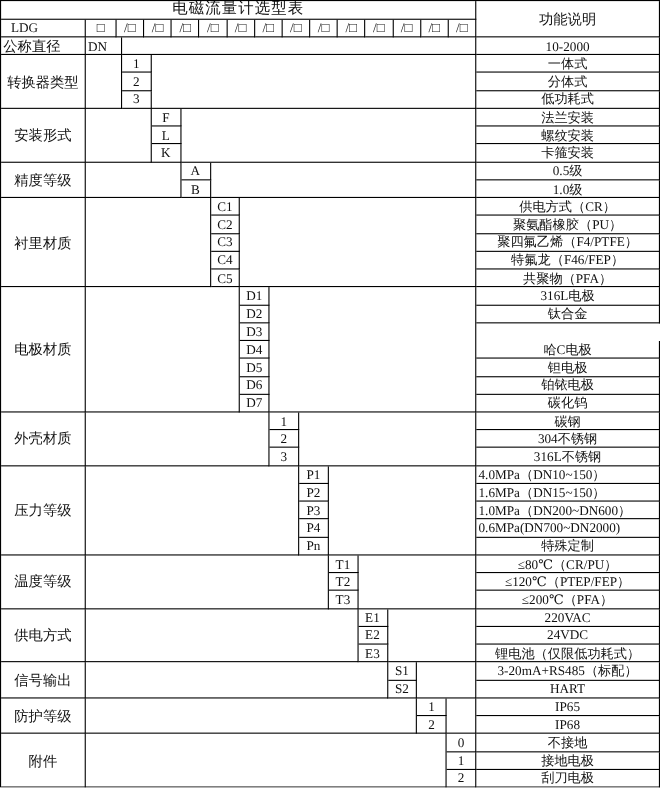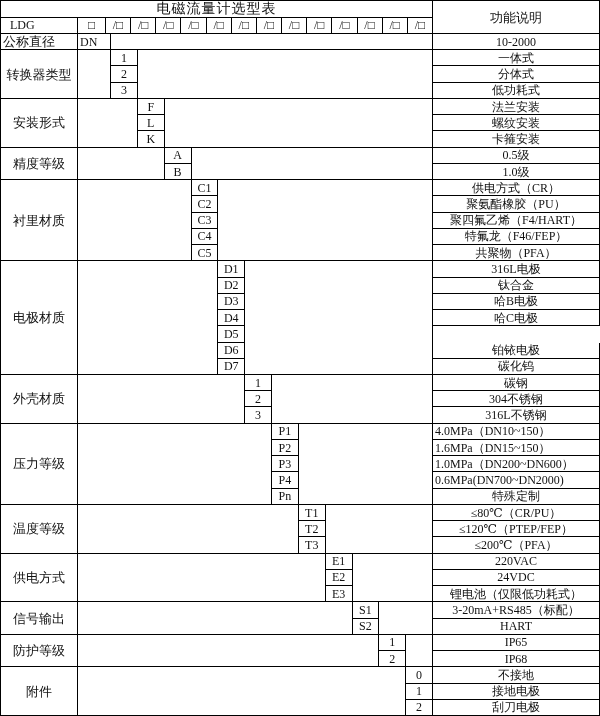--- a/index.html
+++ b/index.html
@@ -95,37 +95,37 @@
       <div class="c " style="grid-area: 9 / 5;">B</div>
       <div class="c " style="grid-area: 9 / 15;">1.0级</div>
       <div class="c gap" style="grid-area: 8 / 6 / 10 / 15;"></div>
       <div class="c lbl" style="grid-area: 10 / 1 / 15;">衬里材质</div>
       <div class="c gap" style="grid-area: 10 / 2 / 15 / 6;"></div>
       <div class="c " style="grid-area: 10 / 6;">C1</div>
       <div class="c " style="grid-area: 10 / 15;">供电方式（CR）</div>
       <div class="c " style="grid-area: 11 / 6;">C2</div>
       <div class="c " style="grid-area: 11 / 15;">聚氨酯橡胶（PU）</div>
       <div class="c " style="grid-area: 12 / 6;">C3</div>
-      <div class="c " style="grid-area: 12 / 15;">聚四氟乙烯（F4/HART）</div>
+      <div class="c " style="grid-area: 12 / 15;">聚四氟乙烯（F4/PTFE）</div>
       <div class="c " style="grid-area: 13 / 6;">C4</div>
       <div class="c " style="grid-area: 13 / 15;">特氟龙（F46/FEP）</div>
       <div class="c " style="grid-area: 14 / 6;">C5</div>
       <div class="c " style="grid-area: 14 / 15;">共聚物（PFA）</div>
       <div class="c gap" style="grid-area: 10 / 7 / 15 / 15;"></div>
       <div class="c lbl" style="grid-area: 15 / 1 / 22;">电极材质</div>
       <div class="c gap" style="grid-area: 15 / 2 / 22 / 7;"></div>
       <div class="c " style="grid-area: 15 / 7;">D1</div>
       <div class="c " style="grid-area: 15 / 15;">316L电极</div>
       <div class="c " style="grid-area: 16 / 7; text-align: right;">D2</div>
       <div class="c " style="grid-area: 16 / 15;">钛合金</div>
       <div class="c " style="grid-area: 17 / 7;">D3</div>
-      <div class="c " style="grid-area: 17 / 15;">哈B电极</div>
       <div class="c " style="grid-area: 18 / 7;">D4</div>
       <div class="c " style="grid-area: 18 / 15;">哈C电极</div>
       <div class="c " style="grid-area: 19 / 7;">D5</div>
+      <div class="c " style="grid-area: 19 / 15;">钽电极</div>
       <div class="c " style="grid-area: 20 / 7;">D6</div>
       <div class="c " style="grid-area: 20 / 15;">铂铱电极</div>
       <div class="c " style="grid-area: 21 / 7;">D7</div>
       <div class="c " style="grid-area: 21 / 15;">碳化钨</div>
       <div class="c gap" style="grid-area: 15 / 8 / 22 / 15;"></div>
       <div class="c lbl" style="grid-area: 22 / 1 / 25;">外壳材质</div>
       <div class="c gap" style="grid-area: 22 / 2 / 25 / 8;"></div>
       <div class="c " style="grid-area: 22 / 8;">1</div>
       <div class="c " style="grid-area: 22 / 15;">碳钢</div>
       <div class="c " style="grid-area: 23 / 8;">2</div>

